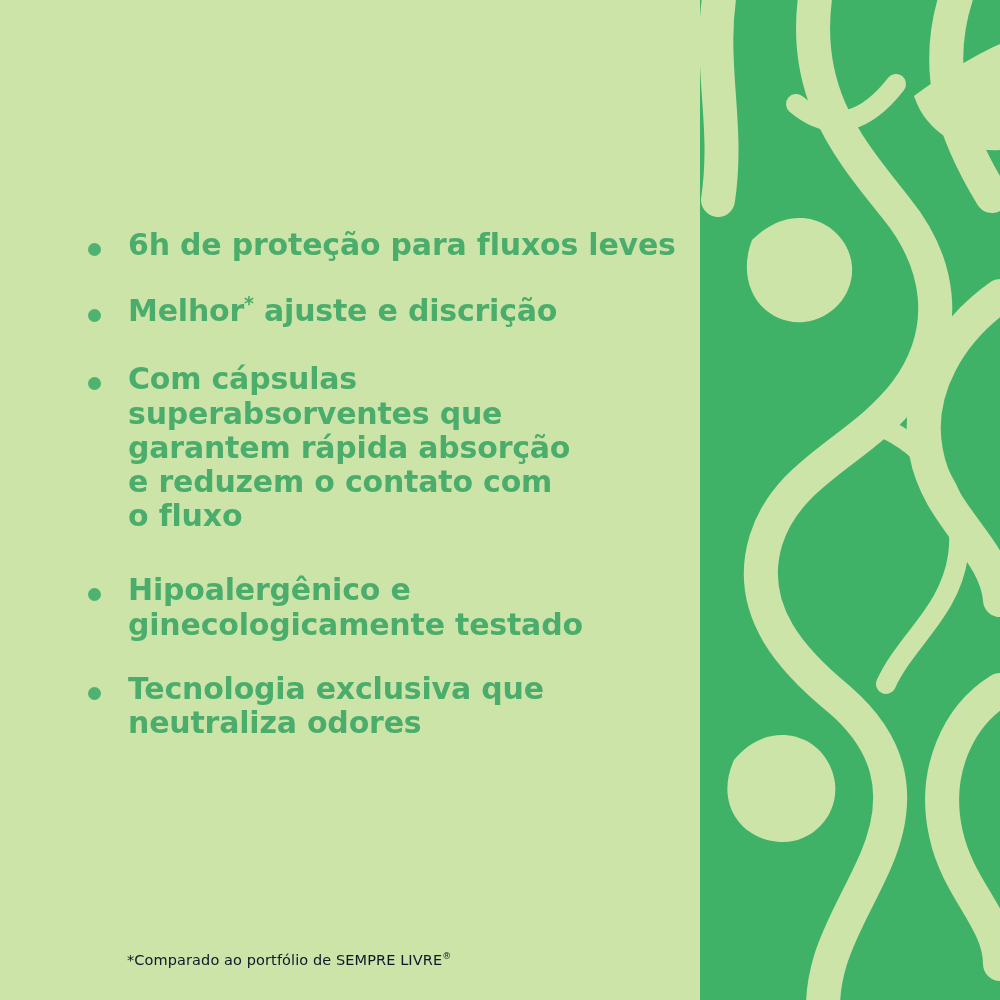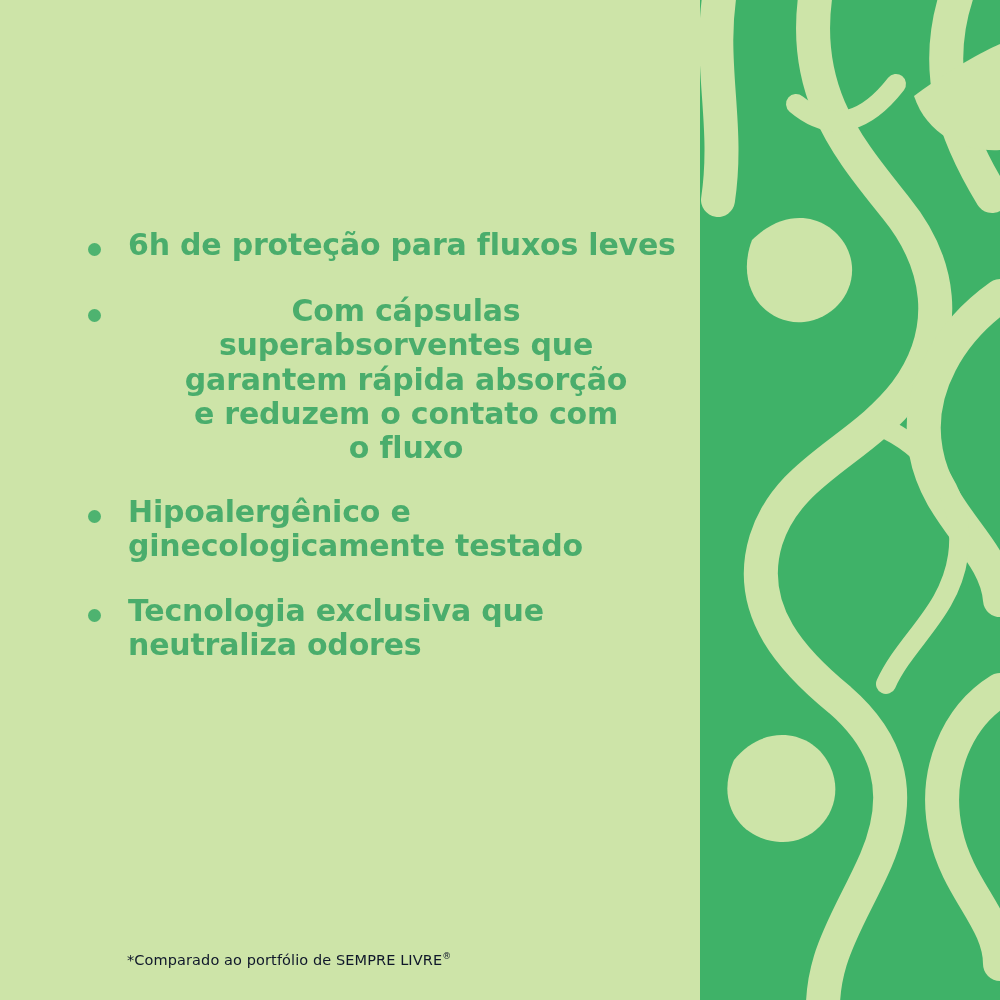--- a/index.html
+++ b/index.html
@@ -76,21 +76,21 @@
   }
   .benefit-text .ast {
     font-size: 19px;
     vertical-align: super;
     line-height: 0;
   }
 
   
   .benefit.b1 { margin-bottom: 32px; }
   .benefit.b2 { margin-bottom: 34px; }
-  .benefit.b3 { margin-bottom: 30px; text-align: center; }
+  .benefit.b3 { margin-bottom: 40px; }
   .benefit.b4 { margin-bottom: 34px; }
 
   
   .footnote {
     position: absolute;
     left: 127px;
     bottom: 32px;
     color: #0f172a;
     font-family: "DejaVu Sans", sans-serif;
     font-size: 14.5px;
@@ -128,20 +128,24 @@
       </g>
     </svg>
   </div>
 
   <ul class="benefits">
     <li class="benefit b1">
       <span class="bullet"></span>
       <span class="benefit-text">6h de proteção para fluxos leves</span>
     </li>
 
+    <li class="benefit b2">
+      <span class="bullet"></span>
+      <span class="benefit-text"><span>Melhor</span><span class="ast">*</span><span> ajuste e discrição</span></span>
+    </li>
 
     <li class="benefit b3">
       <span class="bullet"></span>
       <span class="benefit-text">Com cápsulas
 superabsorventes que
 garantem rápida absorção
 e reduzem o contato com
 o fluxo</span>
     </li>
 

